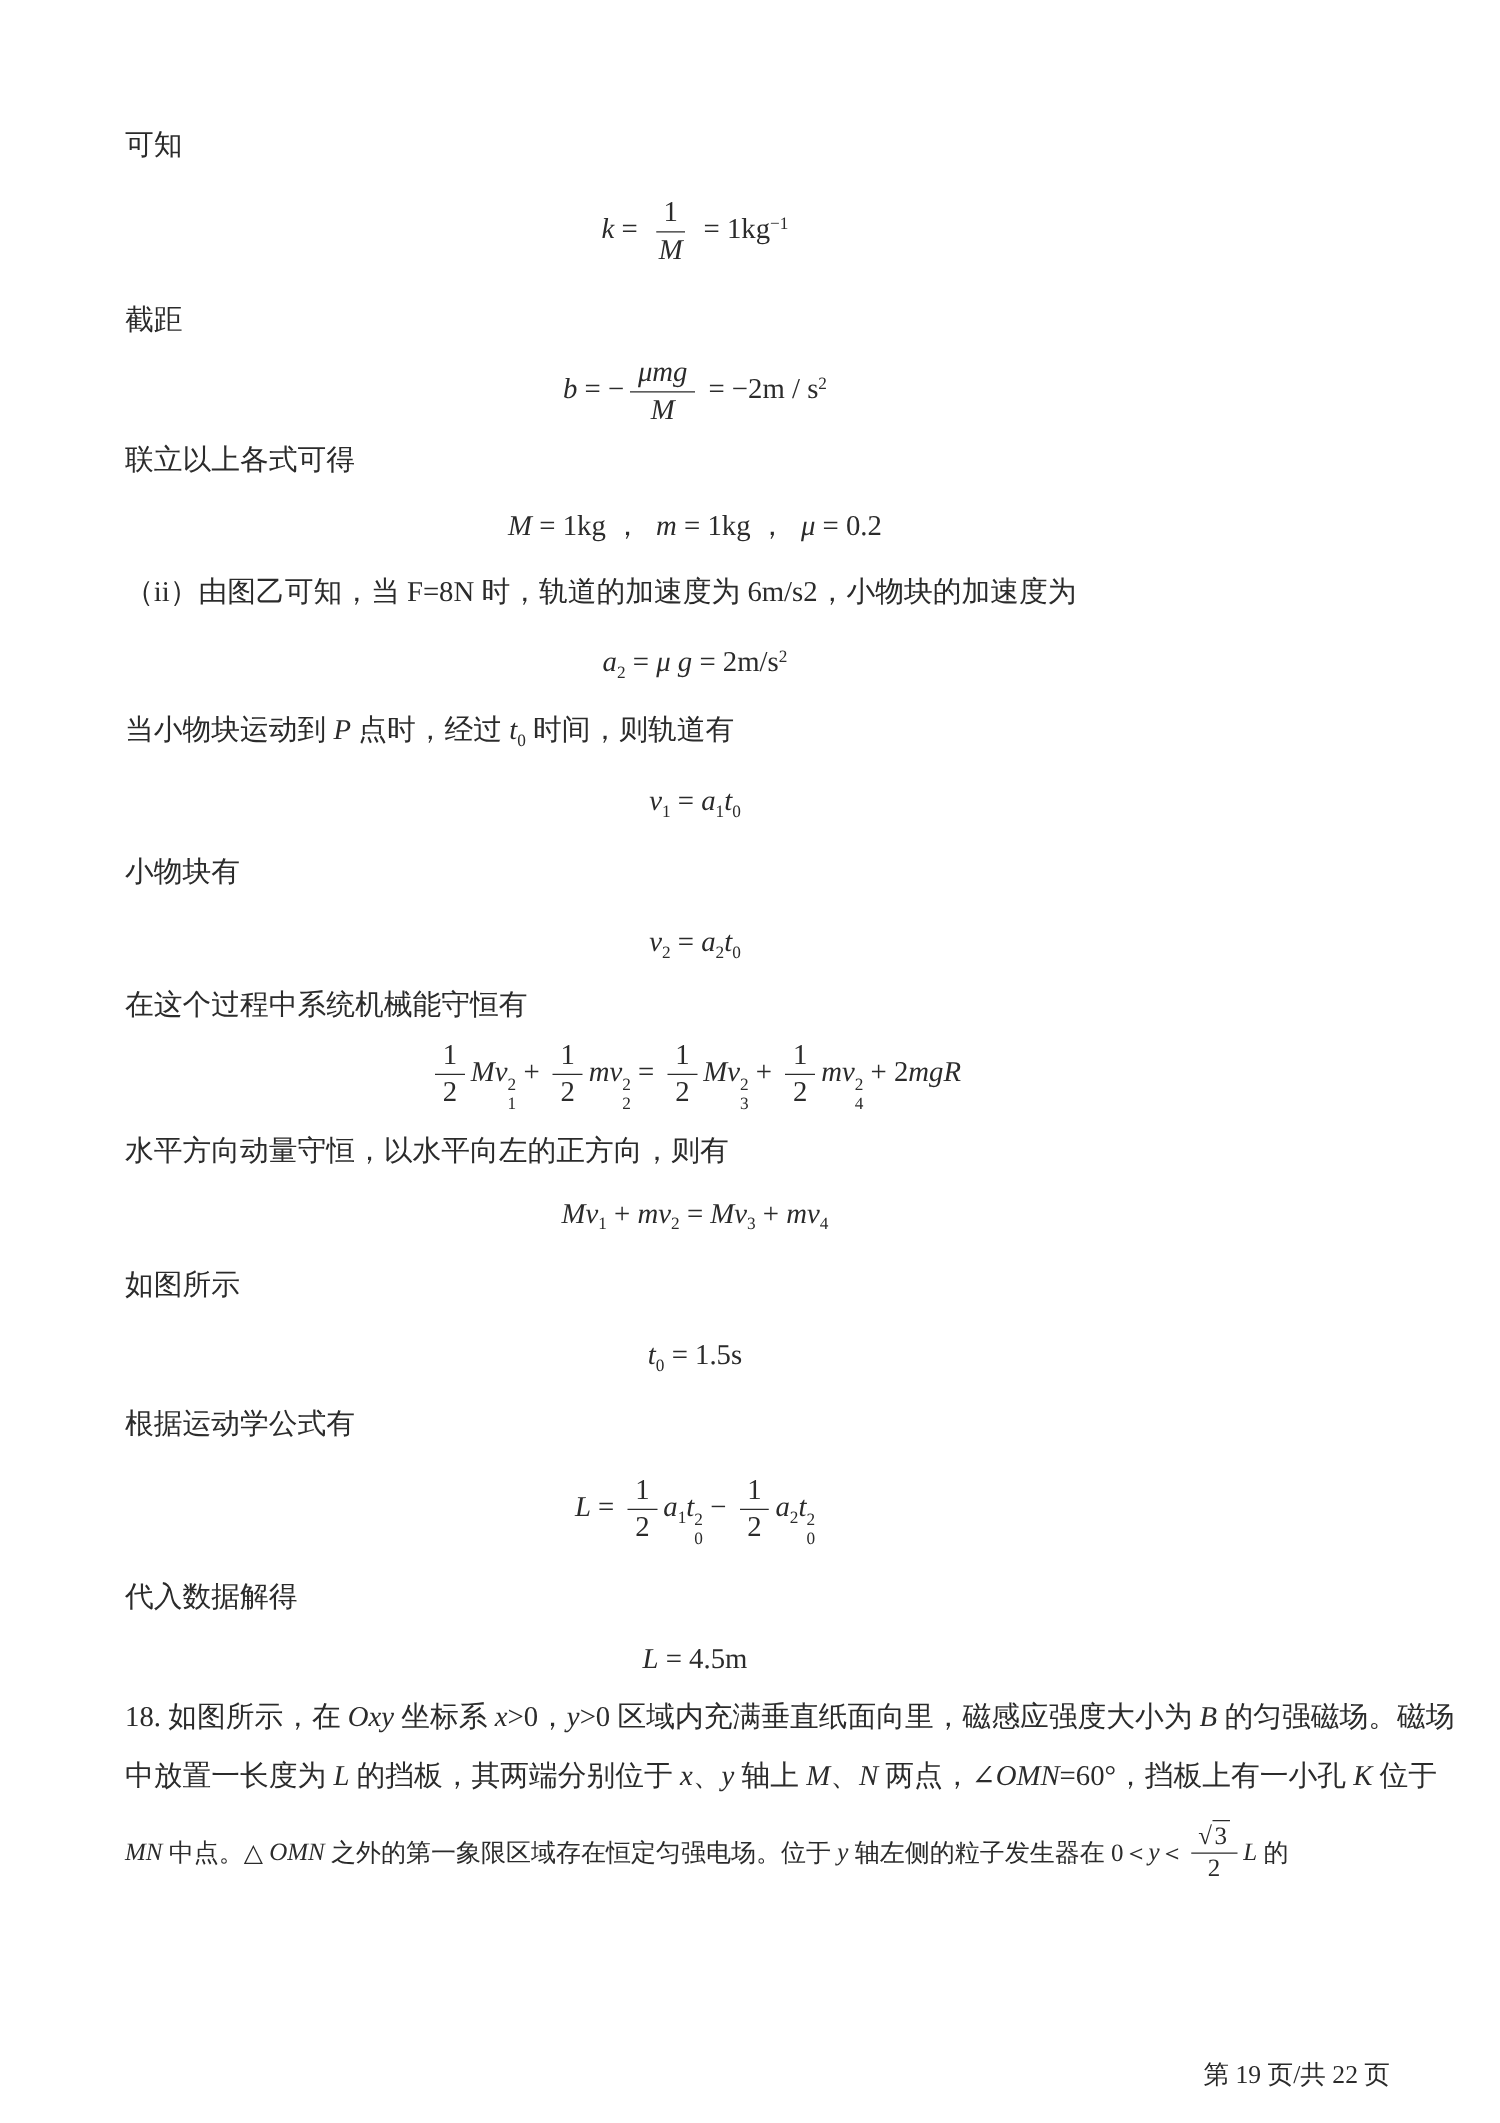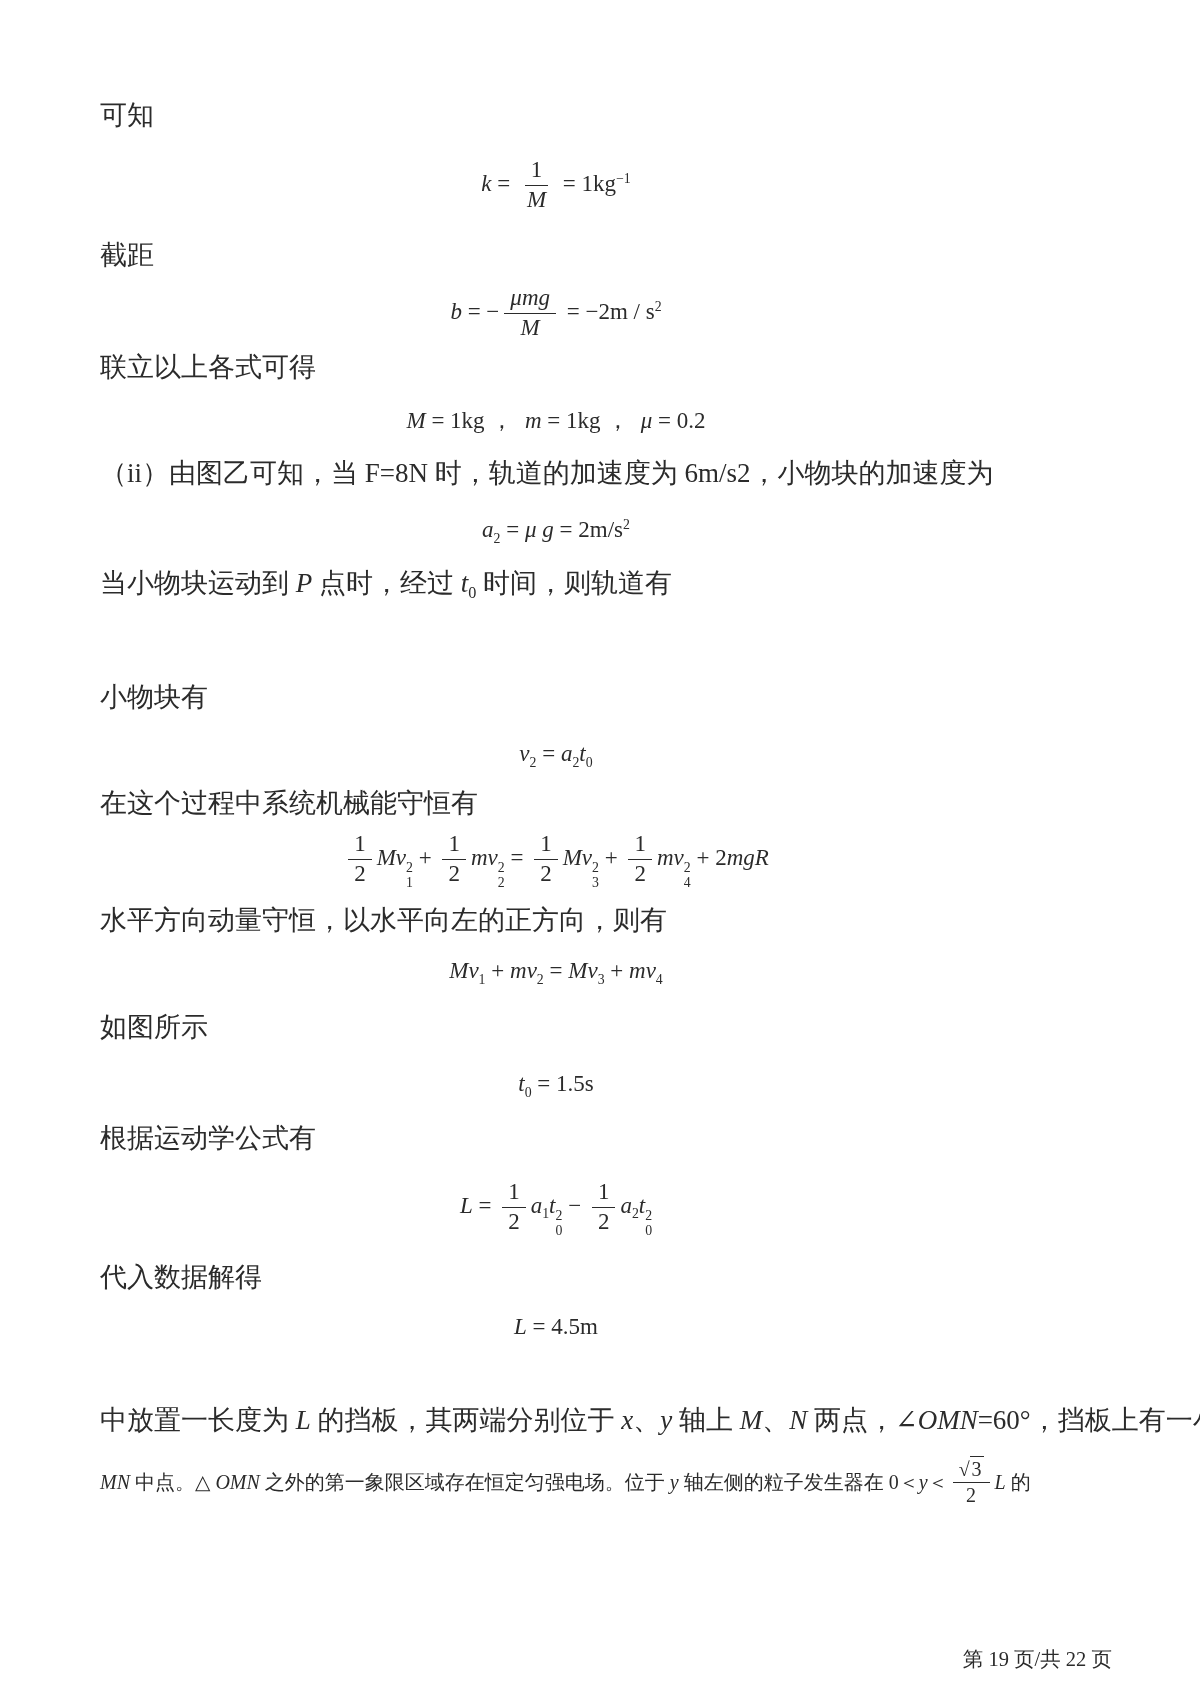--- a/index.html
+++ b/index.html
@@ -5,21 +5,21 @@
   html,body{margin:0;padding:0;}
   body{
     width:1200px;height:1698px;background:#ffffff;
     font-family:"Liberation Serif","DejaVu Serif",serif;
     color:#2b2b2b;position:relative;overflow:hidden;
   }
   .page{position:absolute;inset:0;}
   
   .tl{
     position:absolute;left:100px;
-    font-size:27px;line-height:25px;white-space:nowrap;
+    font-size:23px;line-height:25px;white-space:nowrap;
   }
   
   .fm{
     position:absolute;left:0;width:1112px;
     display:flex;justify-content:center;align-items:center;
     font-size:23px;
   }
   .fm .fx{white-space:nowrap;}
   .h56{height:60px;}
   .h30{height:30px;align-items:center;}
@@ -78,20 +78,23 @@
   <div class="fm h30" style="top:405px">
       <span class="fx"><span class="tv">M</span><span class="tr"> = 1kg ，  </span><span class="tv">m</span><span class="tr"> = 1kg ，  </span><span class="tv">μ</span><span class="tr"> = 0.2</span></span>
     </div>
 
   <div class="tl" style="top:461px"><span class="tr">（ii）由图乙可知，当 F=8N 时，轨道的加速度为 6m/s2，小物块的加速度为</span></div>
   <div class="fm h30" style="top:517px">
       <span class="fx"><span class="tv">a</span><span class="tsub">2</span><span class="tr"> = </span><span class="tv">μ</span><span class="tr"> </span><span class="tv">g</span><span class="tr"> = 2m/s</span><span class="tsup">2</span></span>
     </div>
 
   <div class="tl" style="top:571px"><span class="tr">当小物块运动到 </span><span class="tv">P</span><span class="tr"> 点时，经过 </span><span class="tv">t</span><span class="tsub">0</span><span class="tr"> 时间，则轨道有</span></div>
+  <div class="fm h30" style="top:628px">
+      <span class="fx"><span class="tv">v</span><span class="tsub">1</span><span class="tr"> = </span><span class="tv">a</span><span class="tsub">1</span><span class="tv">t</span><span class="tsub">0</span></span>
+    </div>
 
   <div class="tl" style="top:685px"><span class="tr">小物块有</span></div>
   <div class="fm h30" style="top:741px">
       <span class="fx"><span class="tv">v</span><span class="tsub">2</span><span class="tr"> = </span><span class="tv">a</span><span class="tsub">2</span><span class="tv">t</span><span class="tsub">0</span></span>
     </div>
 
   <div class="tl" style="top:791px"><span class="tr">在这个过程中系统机械能守恒有</span></div>
   <div class="fm h56" style="top:830px">
       <span class="fx"><span class="tfrac">
           <span class="tnum"><span class="tr">1</span></span>
@@ -145,20 +148,21 @@
           <span>2</span>
           <span>0</span>
         </span></span>
     </div>
 
   <div class="tl" style="top:1265px"><span class="tr">代入数据解得</span></div>
   <div class="fm h30" style="top:1312px">
       <span class="fx"><span class="tv">L</span><span class="tr"> = 4.5m</span></span>
     </div>
 
+  <div class="tl" style="top:1361px"><span class="tr">18. 如图所示，在 </span><span class="tv">Oxy</span><span class="tr"> 坐标系 </span><span class="tv">x</span><span class="tr">&gt;0，</span><span class="tv">y</span><span class="tr">&gt;0 区域内充满垂直纸面向里，磁感应强度大小为 </span><span class="tv">B</span><span class="tr"> 的匀强磁场。磁场</span></div>
   <div class="tl" style="top:1408px"><span class="tr">中放置一长度为 </span><span class="tv">L</span><span class="tr"> 的挡板，其两端分别位于 </span><span class="tv">x</span><span class="tr">、</span><span class="tv">y</span><span class="tr"> 轴上 </span><span class="tv">M</span><span class="tr">、</span><span class="tv">N</span><span class="tr"> 两点，∠</span><span class="tv">OMN</span><span class="tr">=60°，挡板上有一小孔 </span><span class="tv">K</span><span class="tr"> 位于</span></div>
   <div class="tlv" style="top:1448px">
       <span class="tv">MN</span>
       <span class="tr"> 中点。△ </span>
       <span class="tv">OMN</span>
       <span class="tr"> 之外的第一象限区域存在恒定匀强电场。位于 </span>
       <span class="tv">y</span>
       <span class="tr"> 轴左侧的粒子发生器在 0＜</span>
       <span class="tv">y</span>
       <span class="tr">＜</span>

